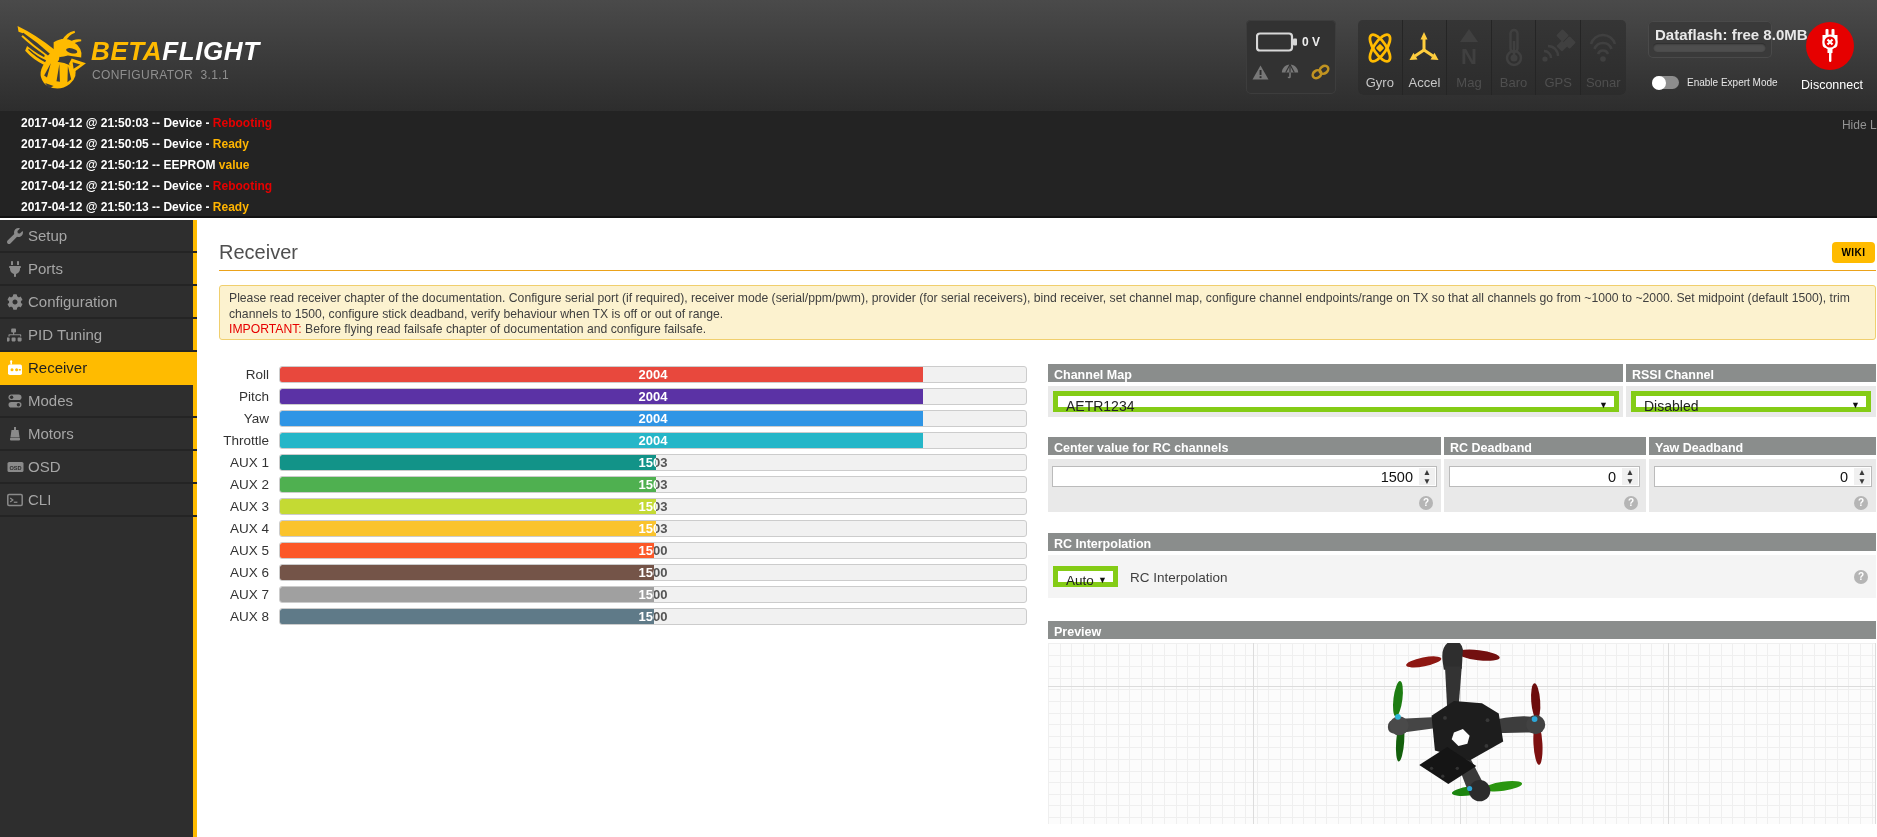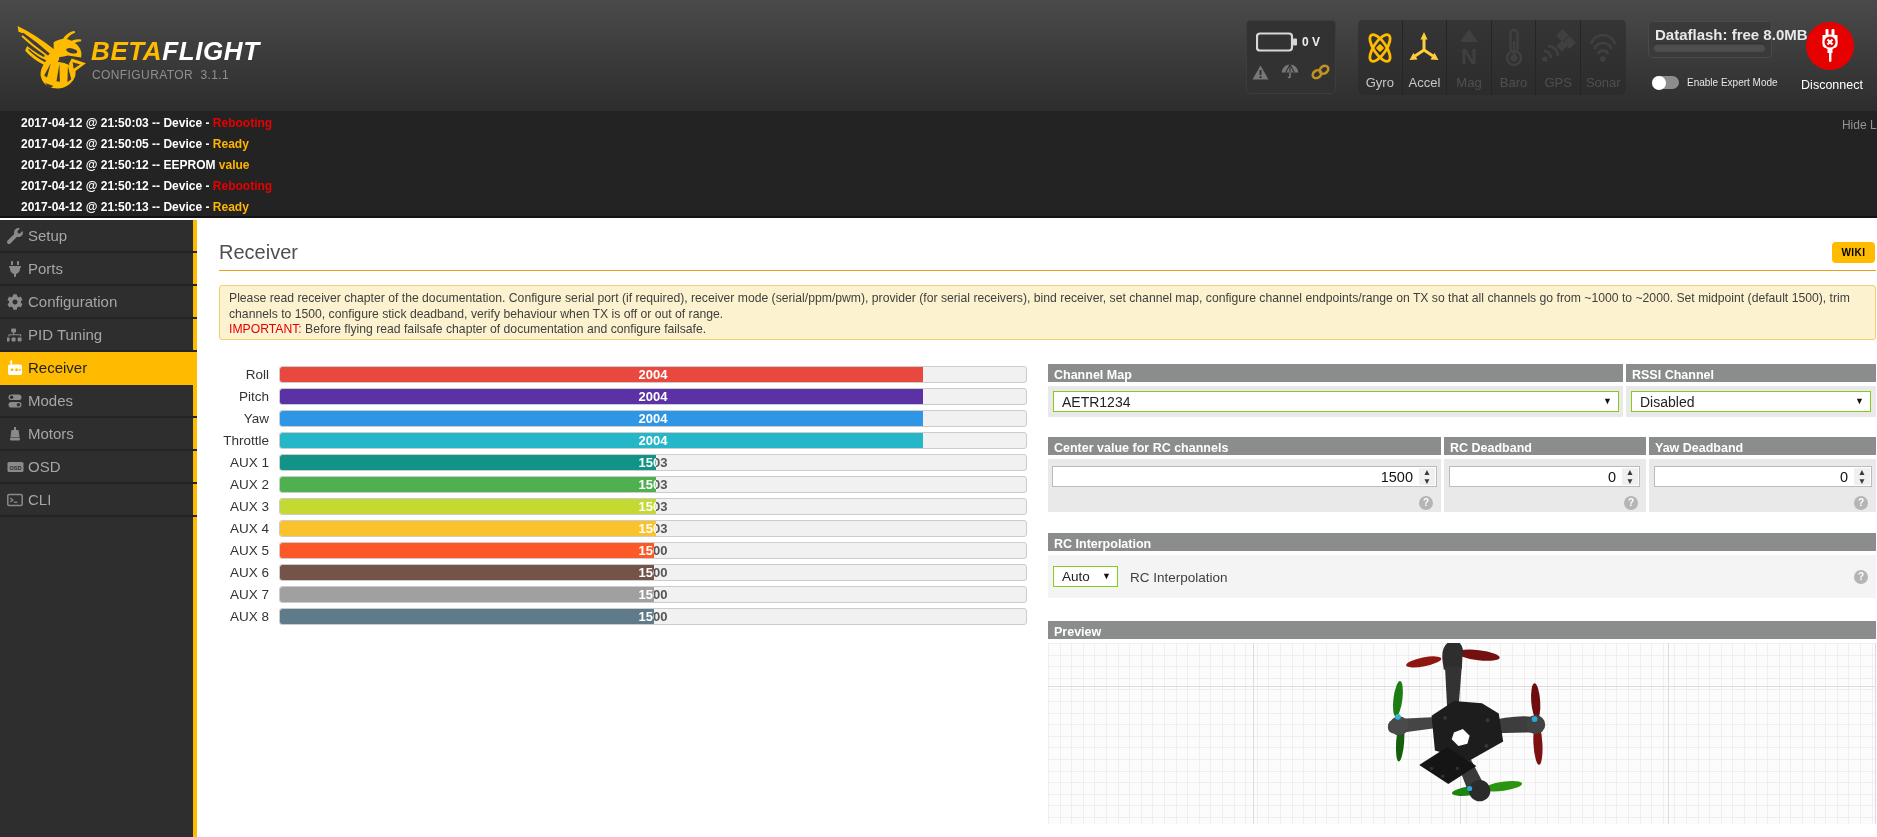--- a/index.html
+++ b/index.html
@@ -83,21 +83,21 @@
 .btxt { position:absolute; left:0; top:0px; width:746px; text-align:center; font-size:13px; font-weight:bold; line-height:16px; }
 .btxt.dark { color:#555; }
 .btxt.lite { color:#fff; }
 .bfill { position:absolute; left:0; top:0; height:17px; overflow:hidden; border-radius:2px 0 0 2px; }
 
 
 .grp { position:absolute; }
 .ghead { position:absolute; left:0; top:0; right:0; height:18px; background:#8a8d8c; color:#fff;
   font-size:12.5px; font-weight:bold; line-height:22px; padding-left:6px; }
 .gbody { position:absolute; left:0; top:22px; right:0; bottom:0; background:#e9e9e9; }
-.sel { position:absolute; background:#fff; border:1px solid #84cc16; font-size:14px; color:#222; }
+.sel { position:absolute; background:#fff; border:5px solid #84cc16; font-size:14px; color:#222; }
 .sel .stext { position:absolute; left:8px; top:2px; }
 .sel .sarr { position:absolute; right:6px; top:4px; font-size:9px; color:#111; }
 .numin { position:absolute; background:#fff; border:1px solid #bbb; height:21px; }
 .numin .nval { position:absolute; right:23px; top:2px; font-size:14.5px; color:#111; }
 .numin .spin { position:absolute; right:1px; top:1px; width:16px; height:17px;
   background:#f0f0f0; text-align:center; color:#3a3a3a; font-size:8.5px; line-height:8.5px; }
 .qmark { position:absolute; width:14px; height:14px; border-radius:50%; background:#b5b5b5; color:#fff;
   font-size:10px; font-weight:bold; text-align:center; line-height:14px; }
 </style>
 </head>

